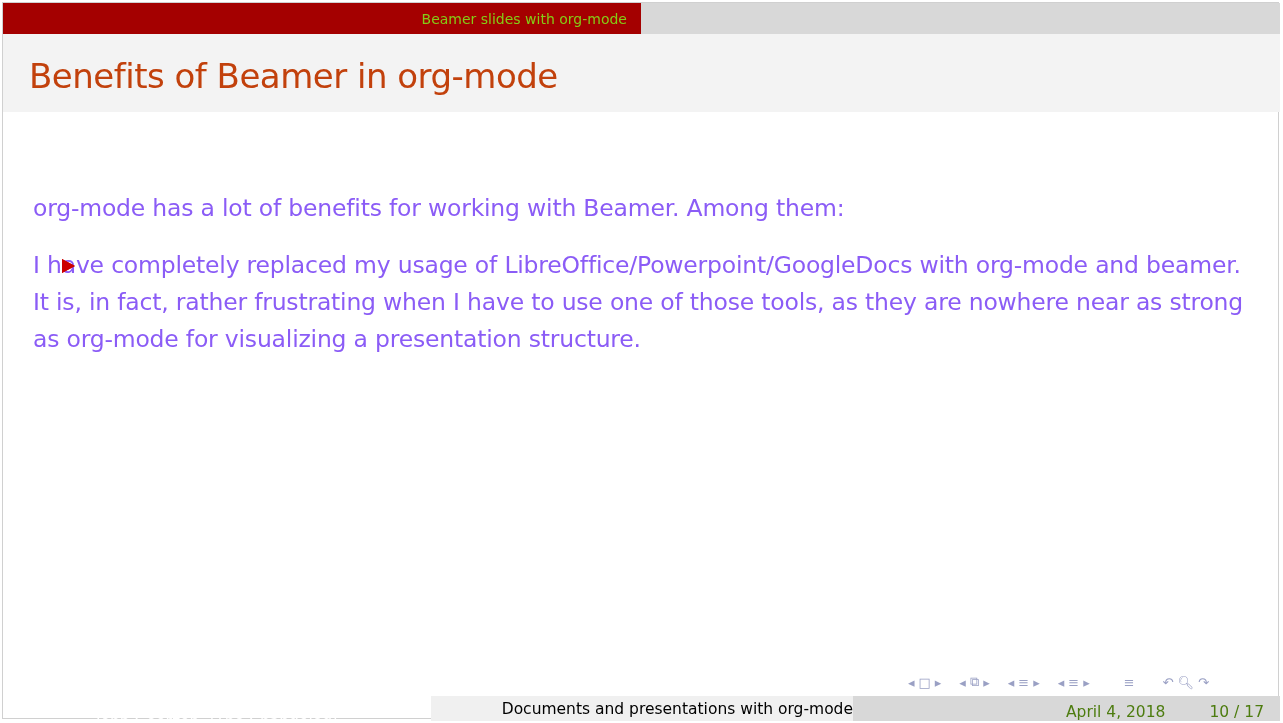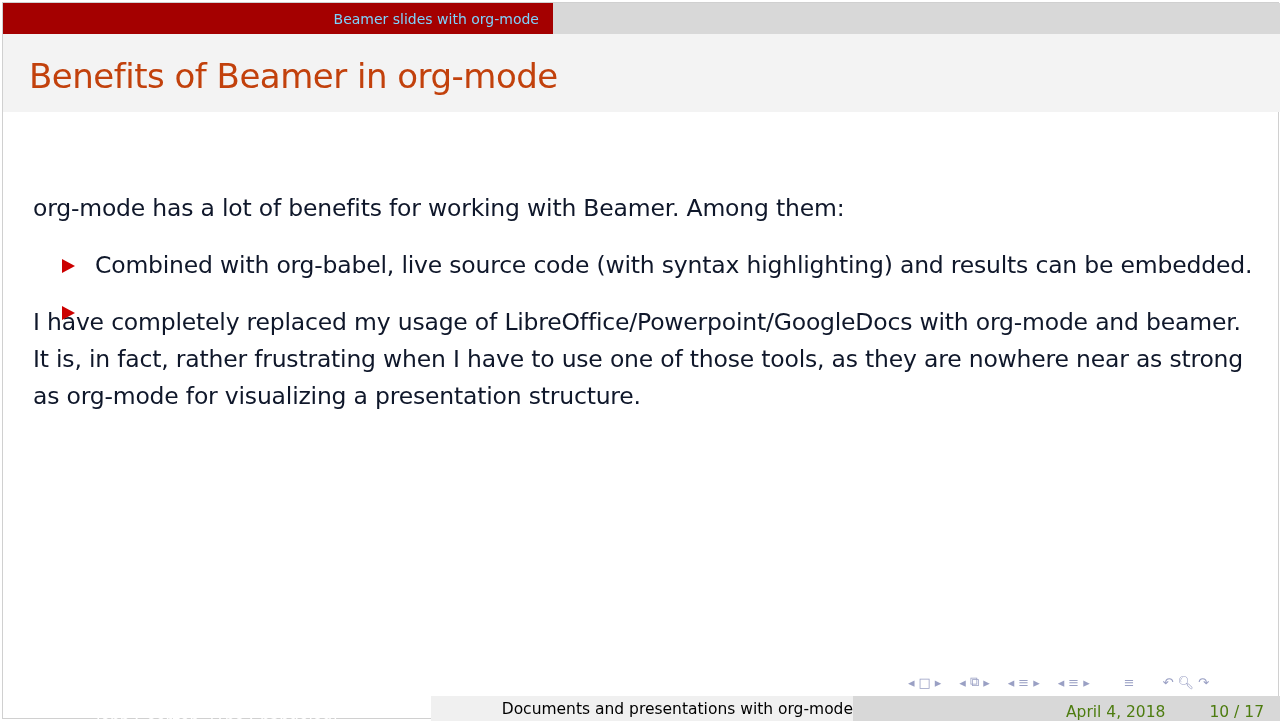--- a/index.html
+++ b/index.html
@@ -11,37 +11,37 @@
   }
   .outer-border {
     position: absolute; left: 2px; top: 2px; width: 1277px; height: 717px;
     border: 1px solid #d0d0d0; box-sizing: border-box;
   }
   .headline {
     position: absolute; left: 3px; top: 3px; width: 1277px; height: 31px;
     display: flex;
   }
   .headline .left {
-    width: 550px; background: #a40000; color: #7dd3fc;
+    width: 638px; background: #a40000; color: #84cc16;
     font-size: 14px; display: flex; align-items: center; justify-content: flex-end;
     padding-right: 14px; box-sizing: border-box;
   }
   .headline .right { flex: 1; background: #d8d8d8; }
   .frametitle {
     position: absolute; left: 3px; top: 34px; width: 1277px; height: 78px;
     background: #f3f3f3;
   }
   .frametitle h1 {
     margin: 0; position: absolute; left: 26px; top: 22px;
     font-weight: normal; font-size: 34px; color: #c2410c;
     font-family: "DejaVu Sans", sans-serif; letter-spacing: -0.5px;
   }
   .content {
     position: absolute; left: 33px; top: 190px; width: 1220px;
-    font-size: 23.5px; color: #0f172a; line-height: 37px;
+    font-size: 23.5px; color: #8b5cf6; line-height: 37px;
     letter-spacing: -0.2px;
   }
   .content p { margin: 0; }
   .content ul { list-style: none; margin: 20px 0 20px 0; padding: 0 0 0 62px; }
   .content li { position: relative; margin-bottom: 10px; }
   .content li .bullet {
     position: absolute; left: -33px; top: 12px;
     width: 0; height: 0;
     border-top: 7px solid transparent; border-bottom: 7px solid transparent;
     border-left: 13px solid #cc0000;
@@ -84,21 +84,20 @@
 
 <div class="frametitle">
   <h1>Benefits of Beamer in org-mode</h1>
 </div>
 
 <div class="content">
   <p>org-mode has a lot of benefits for working with Beamer. Among them:</p>
   <ul>
     <li>
       <span class="bullet"></span>
-      <span>Combined with org-babel, live source code (with syntax highlighting) and results can be embedded.</span>
     </li>
     <li>
       <span class="bullet"></span>
     </li>
   </ul>
   <p>I have completely replaced my usage of LibreOffice/Powerpoint/GoogleDocs with org-mode and beamer. It is, in fact, rather frustrating when I have to use one of those tools, as they are nowhere near as strong as org-mode for visualizing a presentation structure.</p>
 </div>
 
 <div class="navsymbols">
   <span>◂</span>

